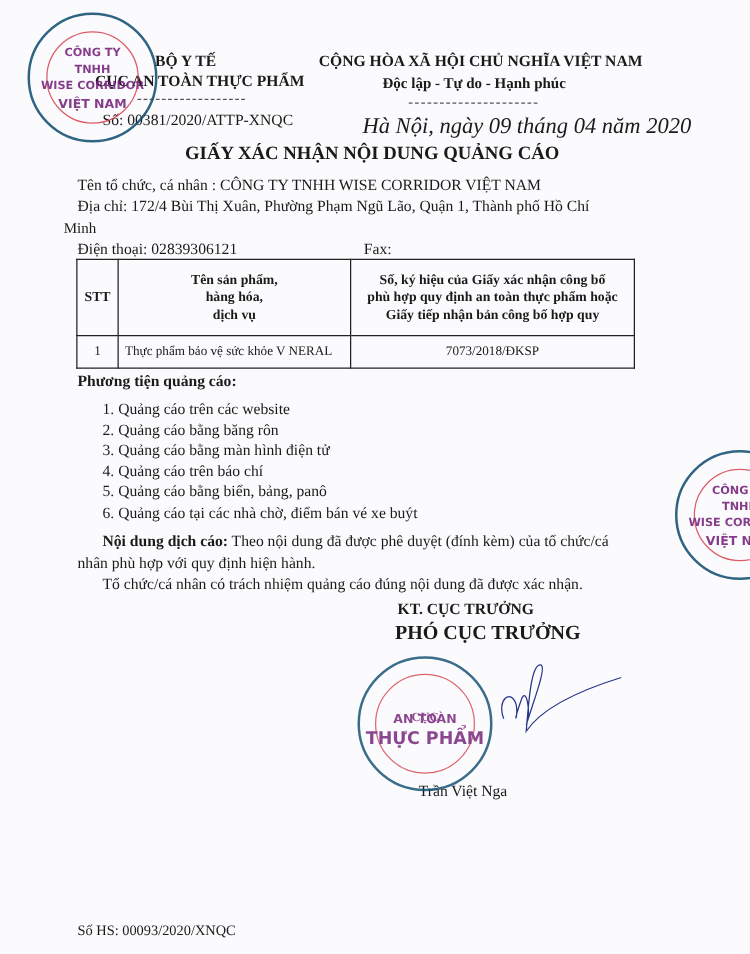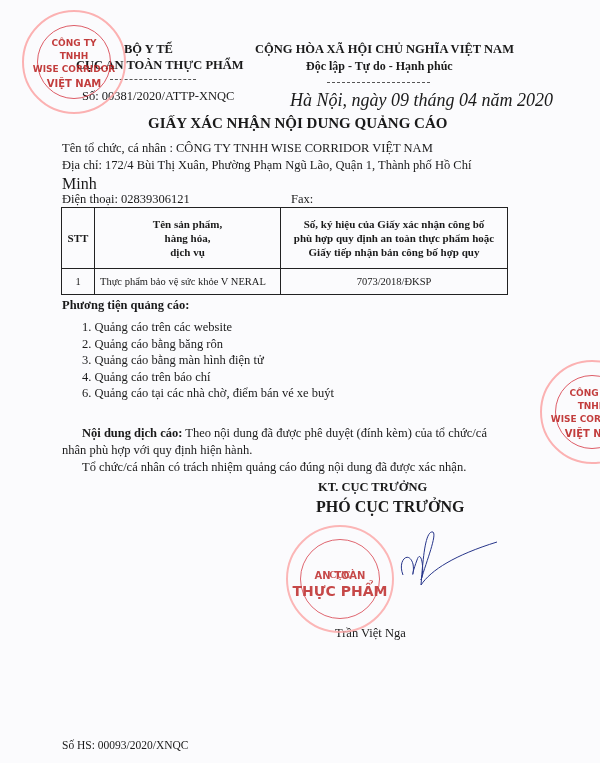--- a/index.html
+++ b/index.html
@@ -9,42 +9,42 @@
   .b { font-weight:bold; }
   .i { font-style:italic; }
   .dash { position:absolute; border-top:1px dashed #555; height:0; }
   table.t { position:absolute; left:61px; top:207px; width:447px; border-collapse:collapse;
             font-size:11px; }
   table.t td { border:1px solid #222; text-align:center; vertical-align:middle; padding:0; line-height:14px; }
   table.t tr.h td { height:60px; font-weight:bold; }
   table.t tr.r td { height:25px; font-size:10.5px; }
   table.t td.left { text-align:left; padding-left:5px; }
   .list { position:absolute; left:82px; top:319px; font-size:12.5px; line-height:16.6px; margin:0; padding:0; list-style:none; }
-  .stamp { position:absolute; border-radius:50%; border:2px solid #fca5a5; color:#b91c1c; }
+  .stamp { position:absolute; border-radius:50%; border:2px solid #0c4a6e; color:#701a75; }
   .stamp .inner { position:absolute; border-radius:50%; border:1.2px solid #d8404c; }
   .stamp .txt { position:absolute; width:100%; text-align:center; font-family:"DejaVu Sans", sans-serif; font-weight:bold; }
 </style>
 </head>
 <body>
 
 <div class="abs b" style="left:124px;top:42px;font-size:12.5px;">BỘ Y TẾ</div>
 <div class="abs b" style="left:76px;top:58px;font-size:12.5px;">CỤC AN TOÀN THỰC PHẨM</div>
 <div class="dash" style="left:110px;top:79px;width:86px;"></div>
 <div class="abs" style="left:82px;top:89px;font-size:12.5px;">Số:  00381/2020/ATTP-XNQC</div>
 
 <div class="abs b" style="left:255px;top:42px;font-size:12.5px;">CỘNG HÒA XÃ HỘI CHỦ NGHĨA VIỆT NAM</div>
 <div class="abs b" style="left:306px;top:59px;font-size:12px;">Độc lập - Tự do - Hạnh phúc</div>
 <div class="dash" style="left:327px;top:82px;width:103px;"></div>
 <div class="abs i" style="left:290px;top:90px;font-size:18px;">Hà Nội, ngày 09 tháng 04 năm 2020</div>
 
 <div class="abs b" style="left:148px;top:115px;font-size:15px;">GIẤY XÁC NHẬN NỘI DUNG QUẢNG CÁO</div>
 
 <div class="abs" style="left:62px;top:141px;font-size:12.5px;">Tên tổ chức, cá nhân : CÔNG TY TNHH WISE CORRIDOR VIỆT NAM</div>
 <div class="abs" style="left:62px;top:158px;font-size:12.5px;">Địa chỉ: 172/4 Bùi Thị Xuân, Phường Phạm Ngũ Lão, Quận 1, Thành phố Hồ Chí</div>
-<div class="abs" style="left:62px;top:175px;font-size:16px;">Minh</div>
+<div class="abs" style="left:51px;top:175px;font-size:12px;">Minh</div>
 <div class="abs" style="left:62px;top:192px;font-size:12.5px;">Điện thoại: 02839306121</div>
 <div class="abs" style="left:291px;top:192px;font-size:12.5px;">Fax:</div>
 
 <table class="t">
   <colgroup>
       <col style="width:33px">
       <col style="width:186px">
       <col>
     </colgroup>
   <tbody>
@@ -68,20 +68,21 @@
   </tr>
 </tbody>
   </table>
 
 <div class="abs b" style="left:62px;top:298px;font-size:12.5px;">Phương tiện quảng cáo:</div>
 <ul class="list">
   <li>1. Quảng cáo trên các website</li>
   <li>2. Quảng cáo bằng băng rôn</li>
   <li>3. Quảng cáo bằng màn hình điện tử</li>
   <li>4. Quảng cáo trên báo chí</li>
+  <li>5. Quảng cáo bằng biển, bảng, panô</li>
   <li>6. Quảng cáo tại các nhà chờ, điểm bán vé xe buýt</li>
 </ul>
 
 <div class="abs" style="left:82px;top:426px;font-size:12.5px;">
   <span class="b">Nội dung dịch cáo:</span><span> Theo nội dung đã được phê duyệt (đính kèm) của tổ chức/cá</span>
 </div>
 <div class="abs" style="left:62px;top:443px;font-size:12.5px;">nhân phù hợp với quy định hiện hành.</div>
 <div class="abs" style="left:82px;top:460px;font-size:12.5px;">Tổ chức/cá nhân có trách nhiệm quảng cáo đúng nội dung đã được xác nhận.</div>
 
 <div class="abs b" style="left:318px;top:480px;font-size:12.5px;">KT. CỤC TRƯỞNG</div>

